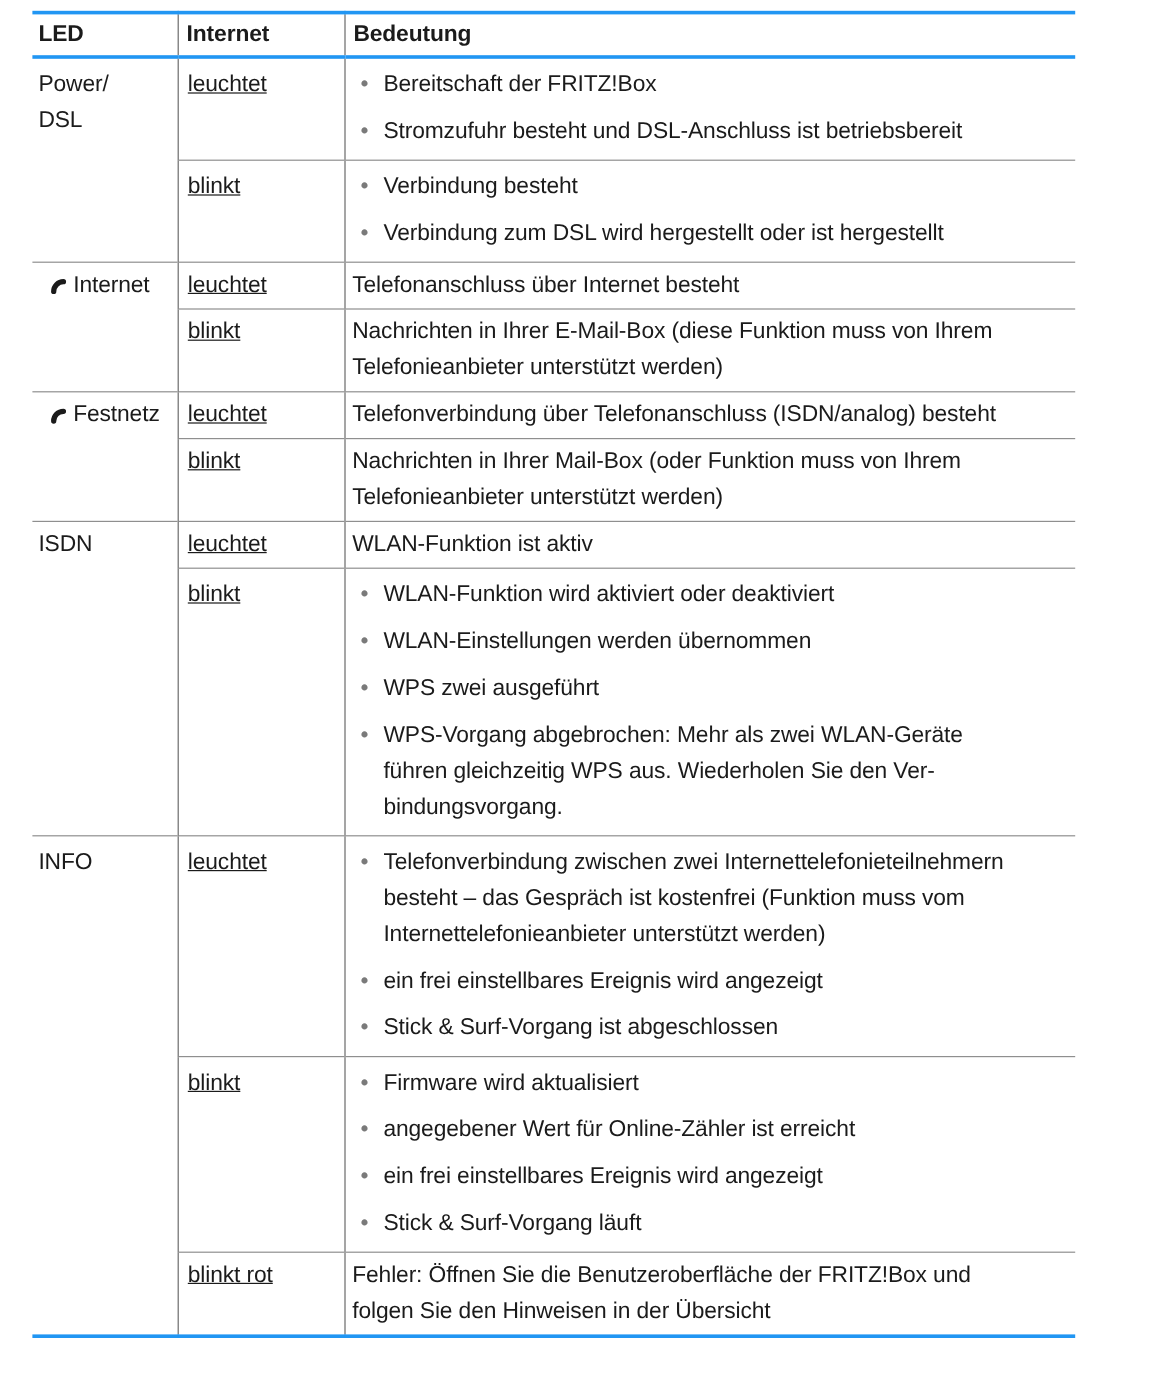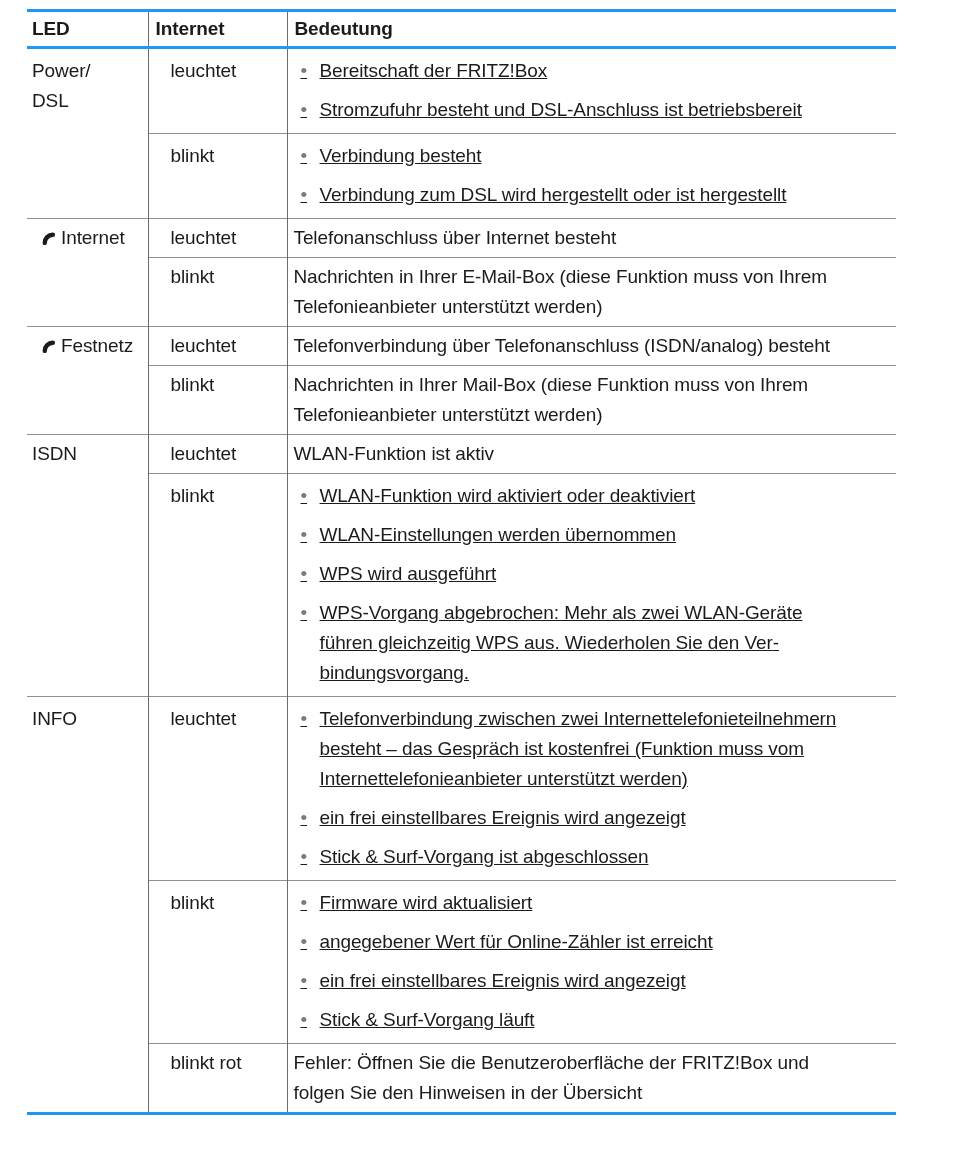--- a/index.html
+++ b/index.html
@@ -44,27 +44,27 @@
 
   th.col-state, td.col-state,
   th.col-meaning, td.col-meaning {
     border-left: 1px solid #6b6b6b;
   }
 
   tbody td { padding-top: 4px; padding-bottom: 4px; margin-left: 36px; }
   tr.bullets td { padding-top: 7px; padding-bottom: 8px; }
 
   td.col-led { padding-left: 5px; padding-right: 4px; }
-  td.col-state { padding-left: 22px; padding-right: 4px; }
+  td.col-state { padding-left: 8px; padding-right: 4px; text-decoration: underline; }
   td.col-meaning { padding-left: 6px; padding-right: 40px; }
 
   tbody tr + tr td { border-top: 1px solid #8f8f8f; }
   tbody + tbody tr:first-child td { border-top: 1px solid #8f8f8f; }
 
-  .bullet-item { display: flex; text-decoration: underline; }
+  .bullet-item { display: flex; }
   .bullet-item + .bullet-item { margin-top: 9px; }
   .dot {
     flex: 0 0 26px;
     padding-left: 7px;
     box-sizing: border-box;
     color: #7a7a7a;
   }
   .dot::before { content: "\2022"; }
   .bullet-text, .meaning-text { hyphens: manual; }
 
@@ -157,21 +157,21 @@
                 <path d="M6 19 A 13 13 0 0 1 19 6" fill="none" stroke="#1b1b1b" stroke-width="7" stroke-linecap="round"></path>
               </svg>
             <span>Festnetz</span>
           </div>
         </td>
         <td class="col-state">leuchtet</td>
         <td class="col-meaning"><span class="meaning-text">Telefonverbindung über Telefonanschluss (ISDN/analog) besteht</span></td>
       </tr>
       <tr>
         <td class="col-state">blinkt</td>
-        <td class="col-meaning"><span class="meaning-text">Nachrichten in Ihrer Mail-Box (diese Funktion muss von Ih­rem Telefonieanbieter unterstützt werden)</span></td>
+        <td class="col-meaning"><span class="meaning-text">Nachrichten in Ihrer Mail-Box (oder Funktion muss von Ih­rem Telefonieanbieter unterstützt werden)</span></td>
       </tr>
     </tbody>
 
     <tbody>
       <tr>
         <td class="col-led" rowspan="2">
           <div>ISDN</div>
         </td>
         <td class="col-state">leuchtet</td>
         <td class="col-meaning"><span class="meaning-text">WLAN-Funktion ist aktiv</span></td>
@@ -182,21 +182,21 @@
           <div class="bullet-item">
               <span class="dot"></span>
               <span class="bullet-text">WLAN-Funktion wird aktiviert oder deaktiviert</span>
             </div>
           <div class="bullet-item">
               <span class="dot"></span>
               <span class="bullet-text">WLAN-Einstellungen werden übernommen</span>
             </div>
           <div class="bullet-item">
               <span class="dot"></span>
-              <span class="bullet-text">WPS wird ausgeführt</span>
+              <span class="bullet-text">WPS zwei ausgeführt</span>
             </div>
           <div class="bullet-item">
               <span class="dot"></span>
               <span class="bullet-text">WPS-Vorgang abgebrochen: Mehr als zwei WLAN-Geräte führen gleichzeitig WPS aus. Wiederholen Sie den Ver­bindungsvorgang.</span>
             </div>
         </td>
       </tr>
     </tbody>
 
     <tbody>

